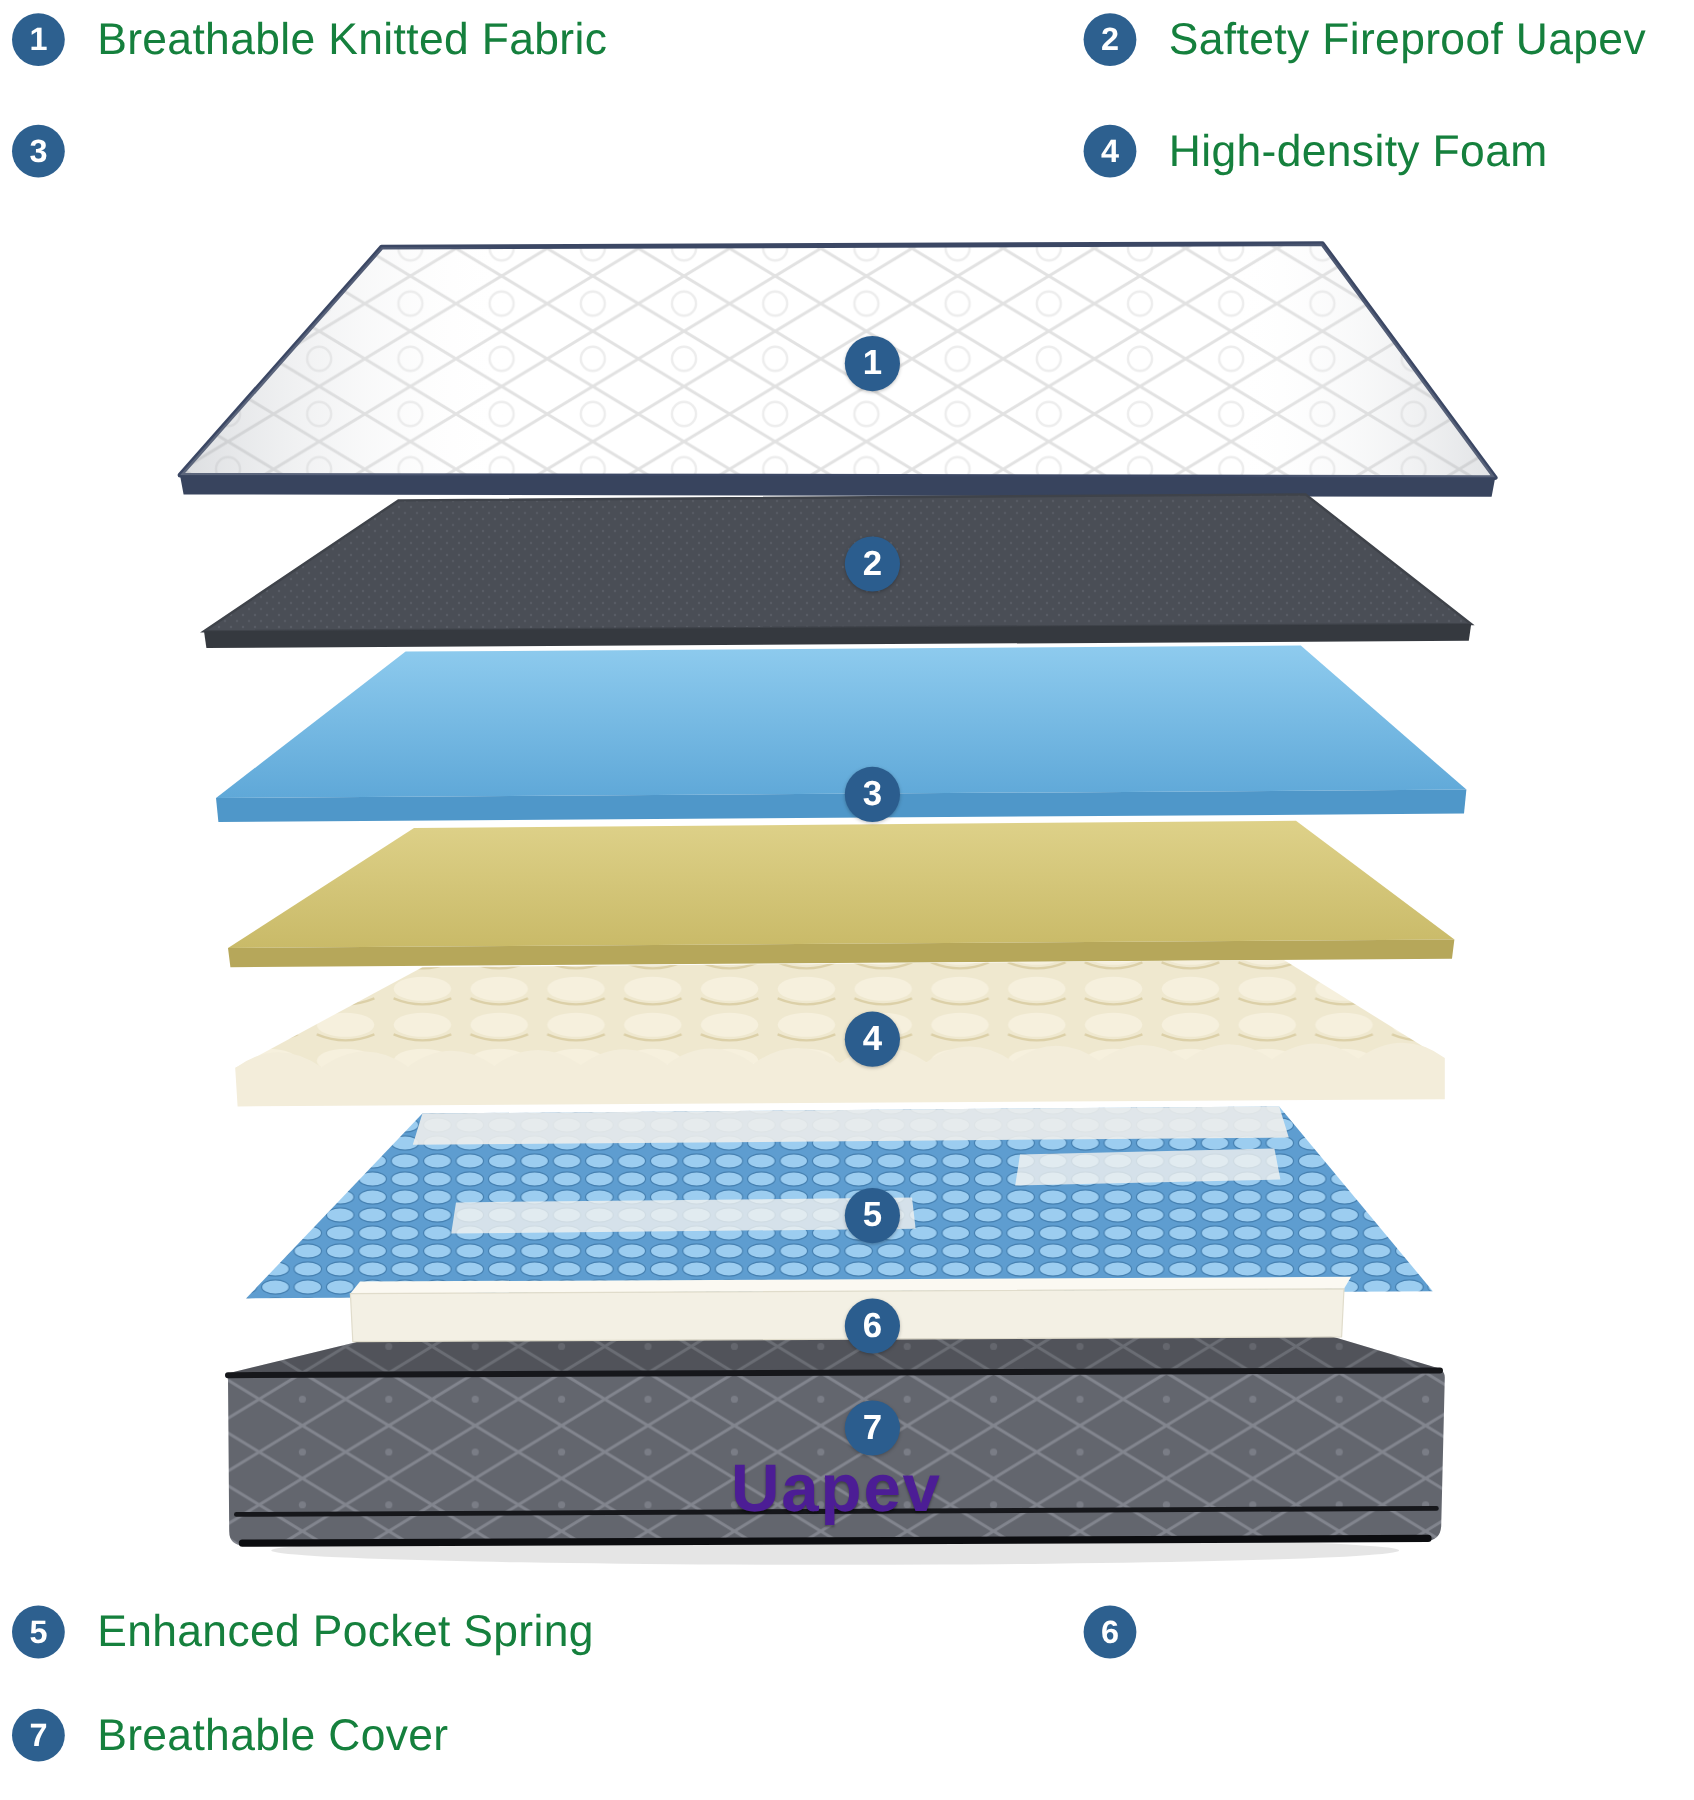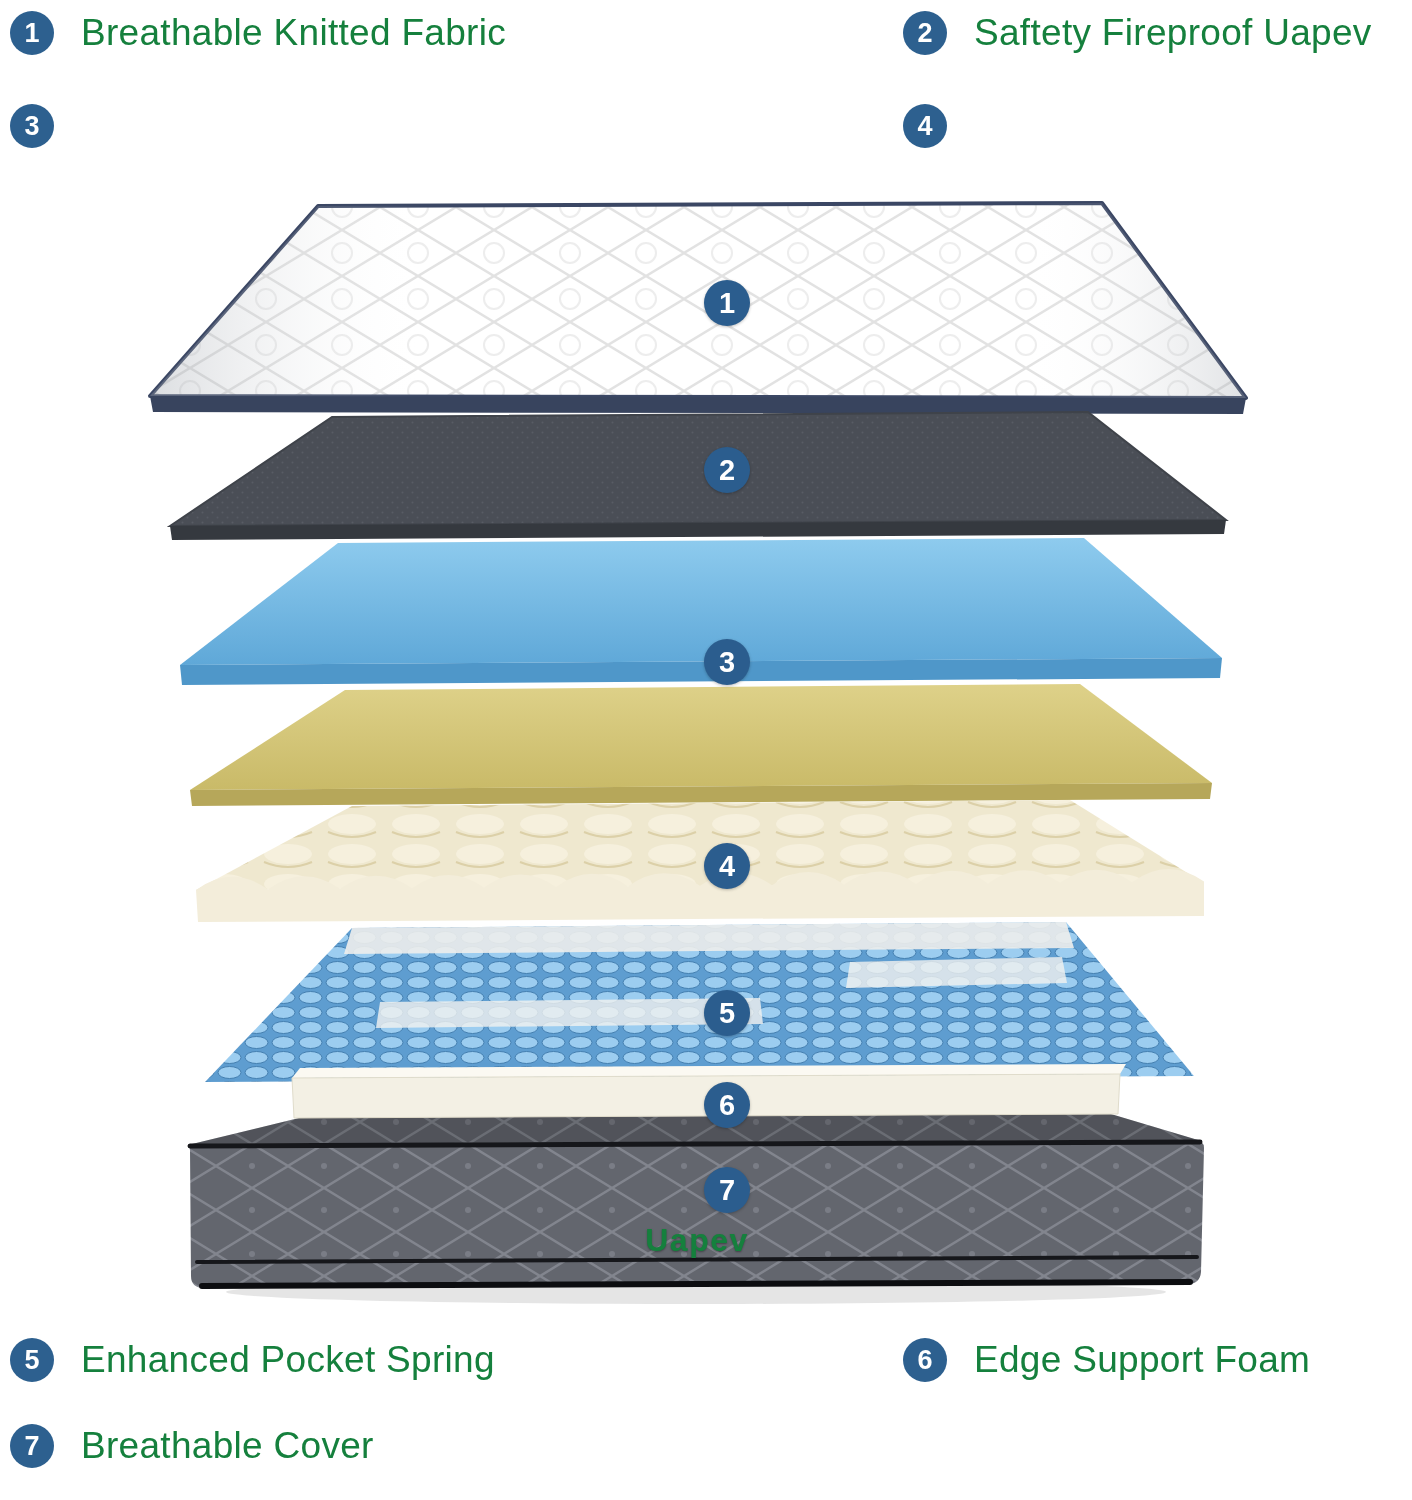--- a/index.html
+++ b/index.html
@@ -35,21 +35,21 @@
   .b1 { left:704px; top:280px; }
   .b2 { left:704px; top:447px; }
   .b3 { left:704px; top:639px; }
   .b4 { left:704px; top:843px; }
   .b5 { left:704px; top:990px; }
   .b6 { left:704px; top:1082px; }
   .b7 { left:704px; top:1167px; }
 
   .brand {
     position:absolute; left:697px; top:1240px; transform:translate(-50%,-50%);
-    color:#15803d; font-size:32px; font-weight:bold; letter-spacing:1.5px; z-index:4;
+    color:#4c1d95; font-size:56px; font-weight:bold; letter-spacing:1.5px; z-index:4;
     text-shadow:0 1px 2px rgba(0,0,0,0.35);
   }
 </style>
 </head>
 <body>
 
 <div class="canvas">
 
   <div class="legend-item pos-1">
     <span class="badge">1</span>
@@ -57,20 +57,21 @@
   </div>
   <div class="legend-item pos-2">
     <span class="badge">2</span>
     <span class="legend-label">Saftety Fireproof Uapev</span>
   </div>
   <div class="legend-item pos-3">
     <span class="badge">3</span>
   </div>
   <div class="legend-item pos-4">
     <span class="badge">4</span>
+    <span class="legend-label">High-density Foam</span>
   </div>
 
   <div class="diagram">
     <svg class="diagram-svg" viewBox="0 0 1412 1500" aria-hidden="true">
       <defs>
         <pattern id="topQuilt" width="76" height="46" patternUnits="userSpaceOnUse">
           <rect width="76" height="46" fill="#ffffff"></rect>
           <path d="M0,23 L38,0 L76,23 L38,46 Z" fill="none" stroke="#e2e2e2" stroke-width="2.5"></path>
           <circle cx="38" cy="23" r="10" fill="none" stroke="#ededed" stroke-width="2"></circle>
         </pattern>
@@ -175,20 +176,19 @@
 
     <div class="brand">Uapev</div>
   </div>
 
   <div class="legend-item pos-5">
     <span class="badge">5</span>
     <span class="legend-label">Enhanced Pocket Spring</span>
   </div>
   <div class="legend-item pos-6">
     <span class="badge">6</span>
-    <span class="legend-label">Edge Support Foam</span>
   </div>
   <div class="legend-item pos-7">
     <span class="badge">7</span>
     <span class="legend-label">Breathable Cover</span>
   </div>
 
 </div>
 
 </body></html>

